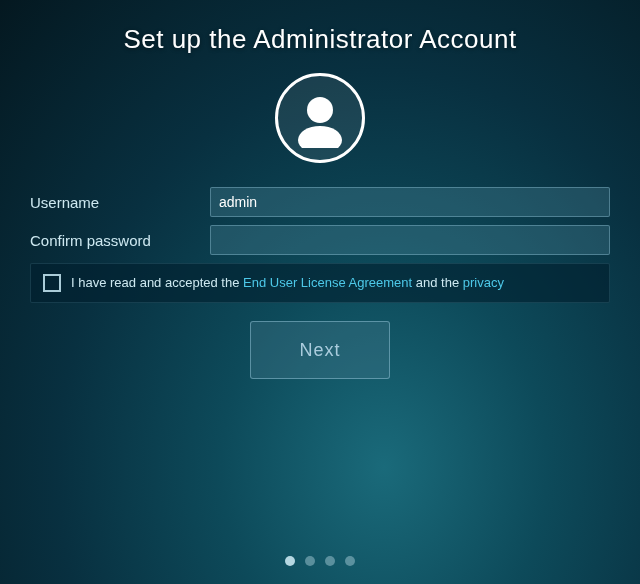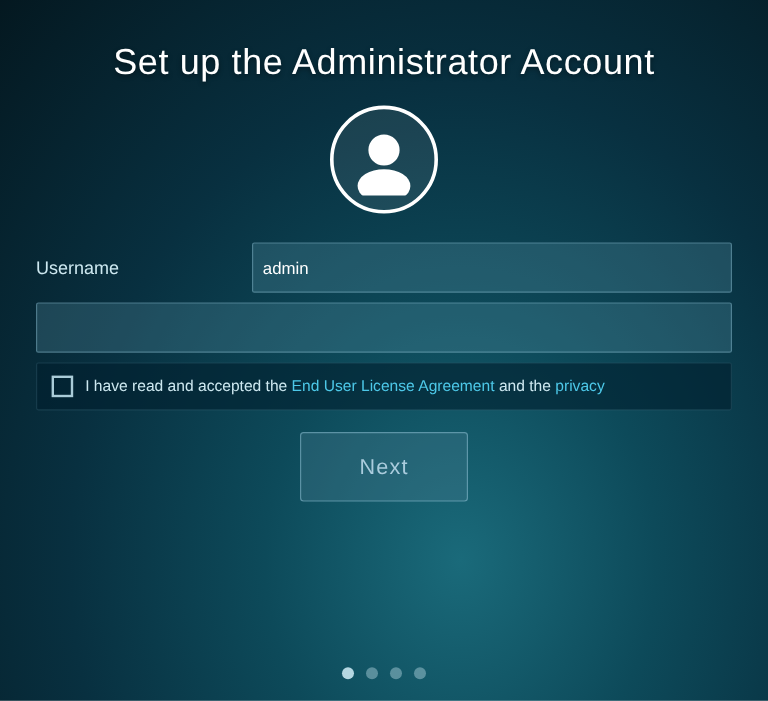--- a/index.html
+++ b/index.html
@@ -10,22 +10,22 @@
       overflow: hidden;
       font-family: 'Segoe UI', Arial, sans-serif;
       background: radial-gradient(ellipse at 60% 80%, #1a6a7a 0%, #0d4a5a 30%, #083040 60%, #041820 100%);
       display: flex;
       flex-direction: column;
       align-items: center;
       color: #ffffff;
     }
 
     .title {
-      margin-top: 36px;
-      font-size: 30px;
+      margin-top: 24px;
+      font-size: 26px;
       font-weight: 300;
       text-align: right;
       letter-spacing: 0.5px;
       color: #fff;
       text-shadow: 0 1px 4px rgba(0,0,0,0.4);
     }
 
     .avatar-container {
       margin-top: 18px;
       width: 90px;
@@ -63,21 +63,21 @@
     .form-label {
       width: 180px;
       font-size: 15px;
       color: #cde8f0;
       text-align: left;
       padding-right: 10px;
     }
 
     .form-input {
       flex: 1;
-      height: 42px;
+      height: 30px;
       background: rgba(100, 160, 180, 0.25);
       border: 1px solid rgba(150, 200, 220, 0.4);
       border-radius: 2px;
       color: #fff;
       font-size: 14px;
       padding: 0 8px;
       outline: none;
     }
 
     .strength-row {
@@ -192,20 +192,21 @@
 
 <div class="form-area">
 
   <div class="form-row">
     <label class="form-label">Username</label>
     <input class="form-input" type="text" value="admin" style="">
   </div>
 
 
   <div class="form-row">
+    <label class="form-label">Confirm password</label>
     <input class="form-input" type="password" style="">
   </div>
 
 
 </div>
 
 <div class="eula-row">
   <input type="checkbox" class="eula-checkbox" style="">
   <span class="eula-text">
     <span>I have read and accepted the </span><a class="eula-link">End User License Agreement</a><span> and the </span><a class="eula-link">privacy</a>

